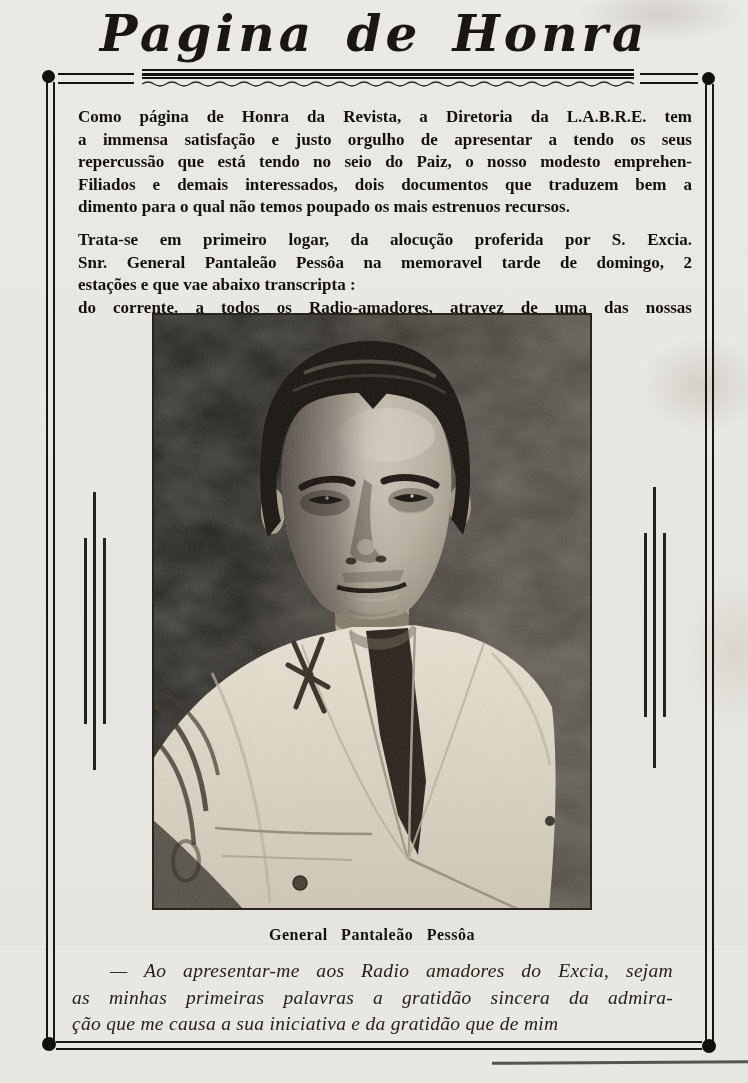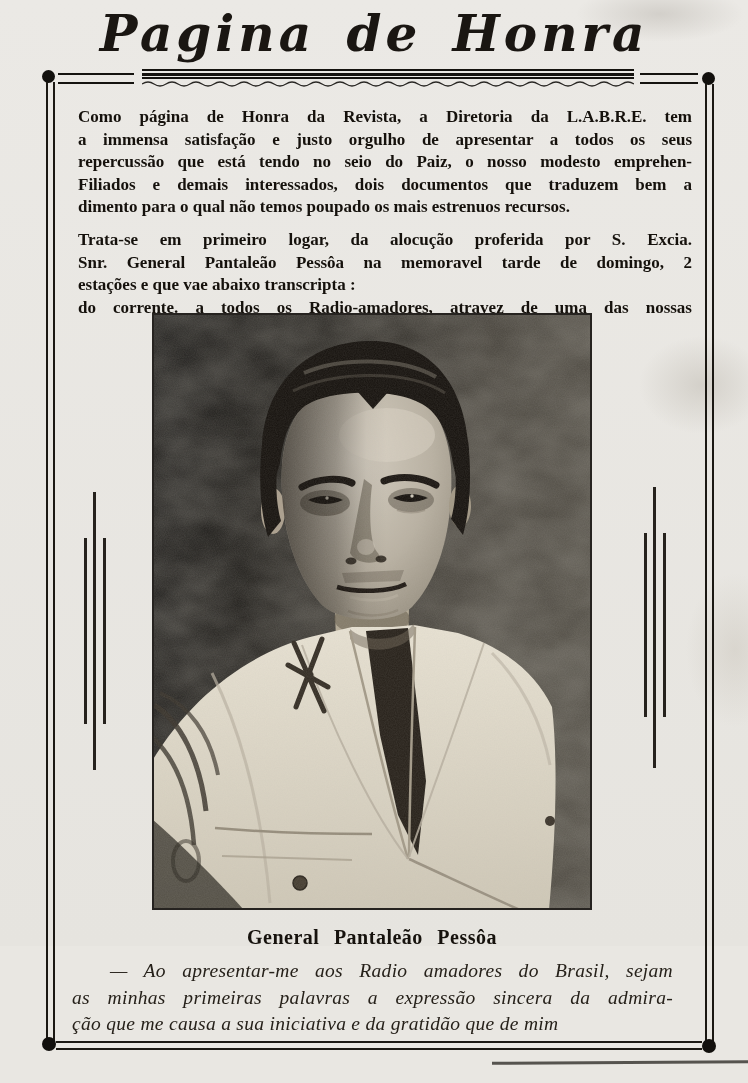--- a/index.html
+++ b/index.html
@@ -48,21 +48,21 @@
   .jline{text-align:justify;text-align-last:justify;white-space:normal;}
   .jlast{text-align-last:left;}
   
   .photo{position:absolute;left:152px;top:313px;width:440px;height:597px;}
   .photo svg{display:block;}
   
   .orn{position:absolute;background:#26221d;width:2.5px;}
   
   .caption{
     position:absolute;left:152px;top:926px;width:440px;
-    text-align:center;font-weight:bold;font-size:20px;
+    text-align:center;font-weight:bold;font-size:16px;
     letter-spacing:.5px;word-spacing:9px;color:#16120d;
   }
   
   .quote{
     position:absolute;left:72px;top:958px;width:601px;
     font-style:italic;font-size:19.5px;line-height:26.5px;
     color:#26211a;letter-spacing:.3px;
   }
   .quote .indent{text-indent:38px;}
   .scan-edge{position:absolute;left:492px;top:1061px;width:256px;height:3px;background:#3c3a35;transform:rotate(-.35deg);opacity:.85;}
@@ -84,21 +84,21 @@
   <div class="dot" style="left:702px;top:72px;"></div>
 
   <div class="bv" style="left:46px;top:82px;height:962px;"></div>
   <div class="bv" style="left:705px;top:84px;height:960px;"></div>
   <div class="bh" style="left:56px;top:1041px;width:646px;"></div>
   <div class="dot" style="left:42px;top:1037px;width:14px;height:14px;"></div>
   <div class="dot" style="left:702px;top:1039px;width:14px;height:14px;"></div>
 
   <div class="para" style="top:106px;">
     <div class="jline">Como página de Honra da Revista, a Diretoria da L.A.B.R.E. tem</div>
-    <div class="jline">a immensa satisfação e justo orgulho de apresentar a todos os seus</div>
+    <div class="jline">a immensa satisfação e justo orgulho de apresentar a tendo os seus</div>
     <div class="jline">repercussão que está tendo no seio do Paiz, o nosso modesto emprehen-</div>
     <div class="jline">Filiados e demais interessados, dois documentos que traduzem bem a</div>
     <div class="jline jlast">dimento para o qual não temos poupado os mais estrenuos recursos.</div>
   </div>
   <div class="para" style="top:229px;">
     <div class="jline">Trata-se em primeiro logar, da alocução proferida por S. Excia.</div>
     <div class="jline">Snr. General Pantaleão Pessôa na memoravel tarde de domingo, 2</div>
     <div class="jline jlast">estações e que vae abaixo transcripta :</div>
     <div class="jline">do corrente. a todos os Radio-amadores, atravez de uma das nossas</div>
   </div>
@@ -215,19 +215,19 @@
       <path d="M215,62 C168,62 134,96 130,152 C127,208 142,262 170,292 C188,310 242,312 260,294 C288,264 302,212 299,154 C295,98 262,62 215,62 Z" fill="url(#shadeG)"></path>
 
       <rect width="440" height="597" filter="url(#grainF)" opacity=".28"></rect>
       <rect x="1" y="1" width="438" height="595" fill="none" stroke="#262320" stroke-width="2"></rect>
     </svg>
   </div>
 
   <div class="caption">General Pantaleão Pessôa</div>
 
   <div class="quote">
-    <div class="jline indent">— Ao apresentar-me aos Radio amadores do Brasil, sejam</div>
-    <div class="jline">as minhas primeiras palavras a expressão sincera da admira-</div>
+    <div class="jline indent">— Ao apresentar-me aos Radio amadores do Excia, sejam</div>
+    <div class="jline">as minhas primeiras palavras a gratidão sincera da admira-</div>
     <div class="jline jlast">ção que me causa a sua iniciativa e da gratidão que de mim</div>
   </div>
 
   <div class="scan-edge"></div>
 </div>
 
 </body></html>

